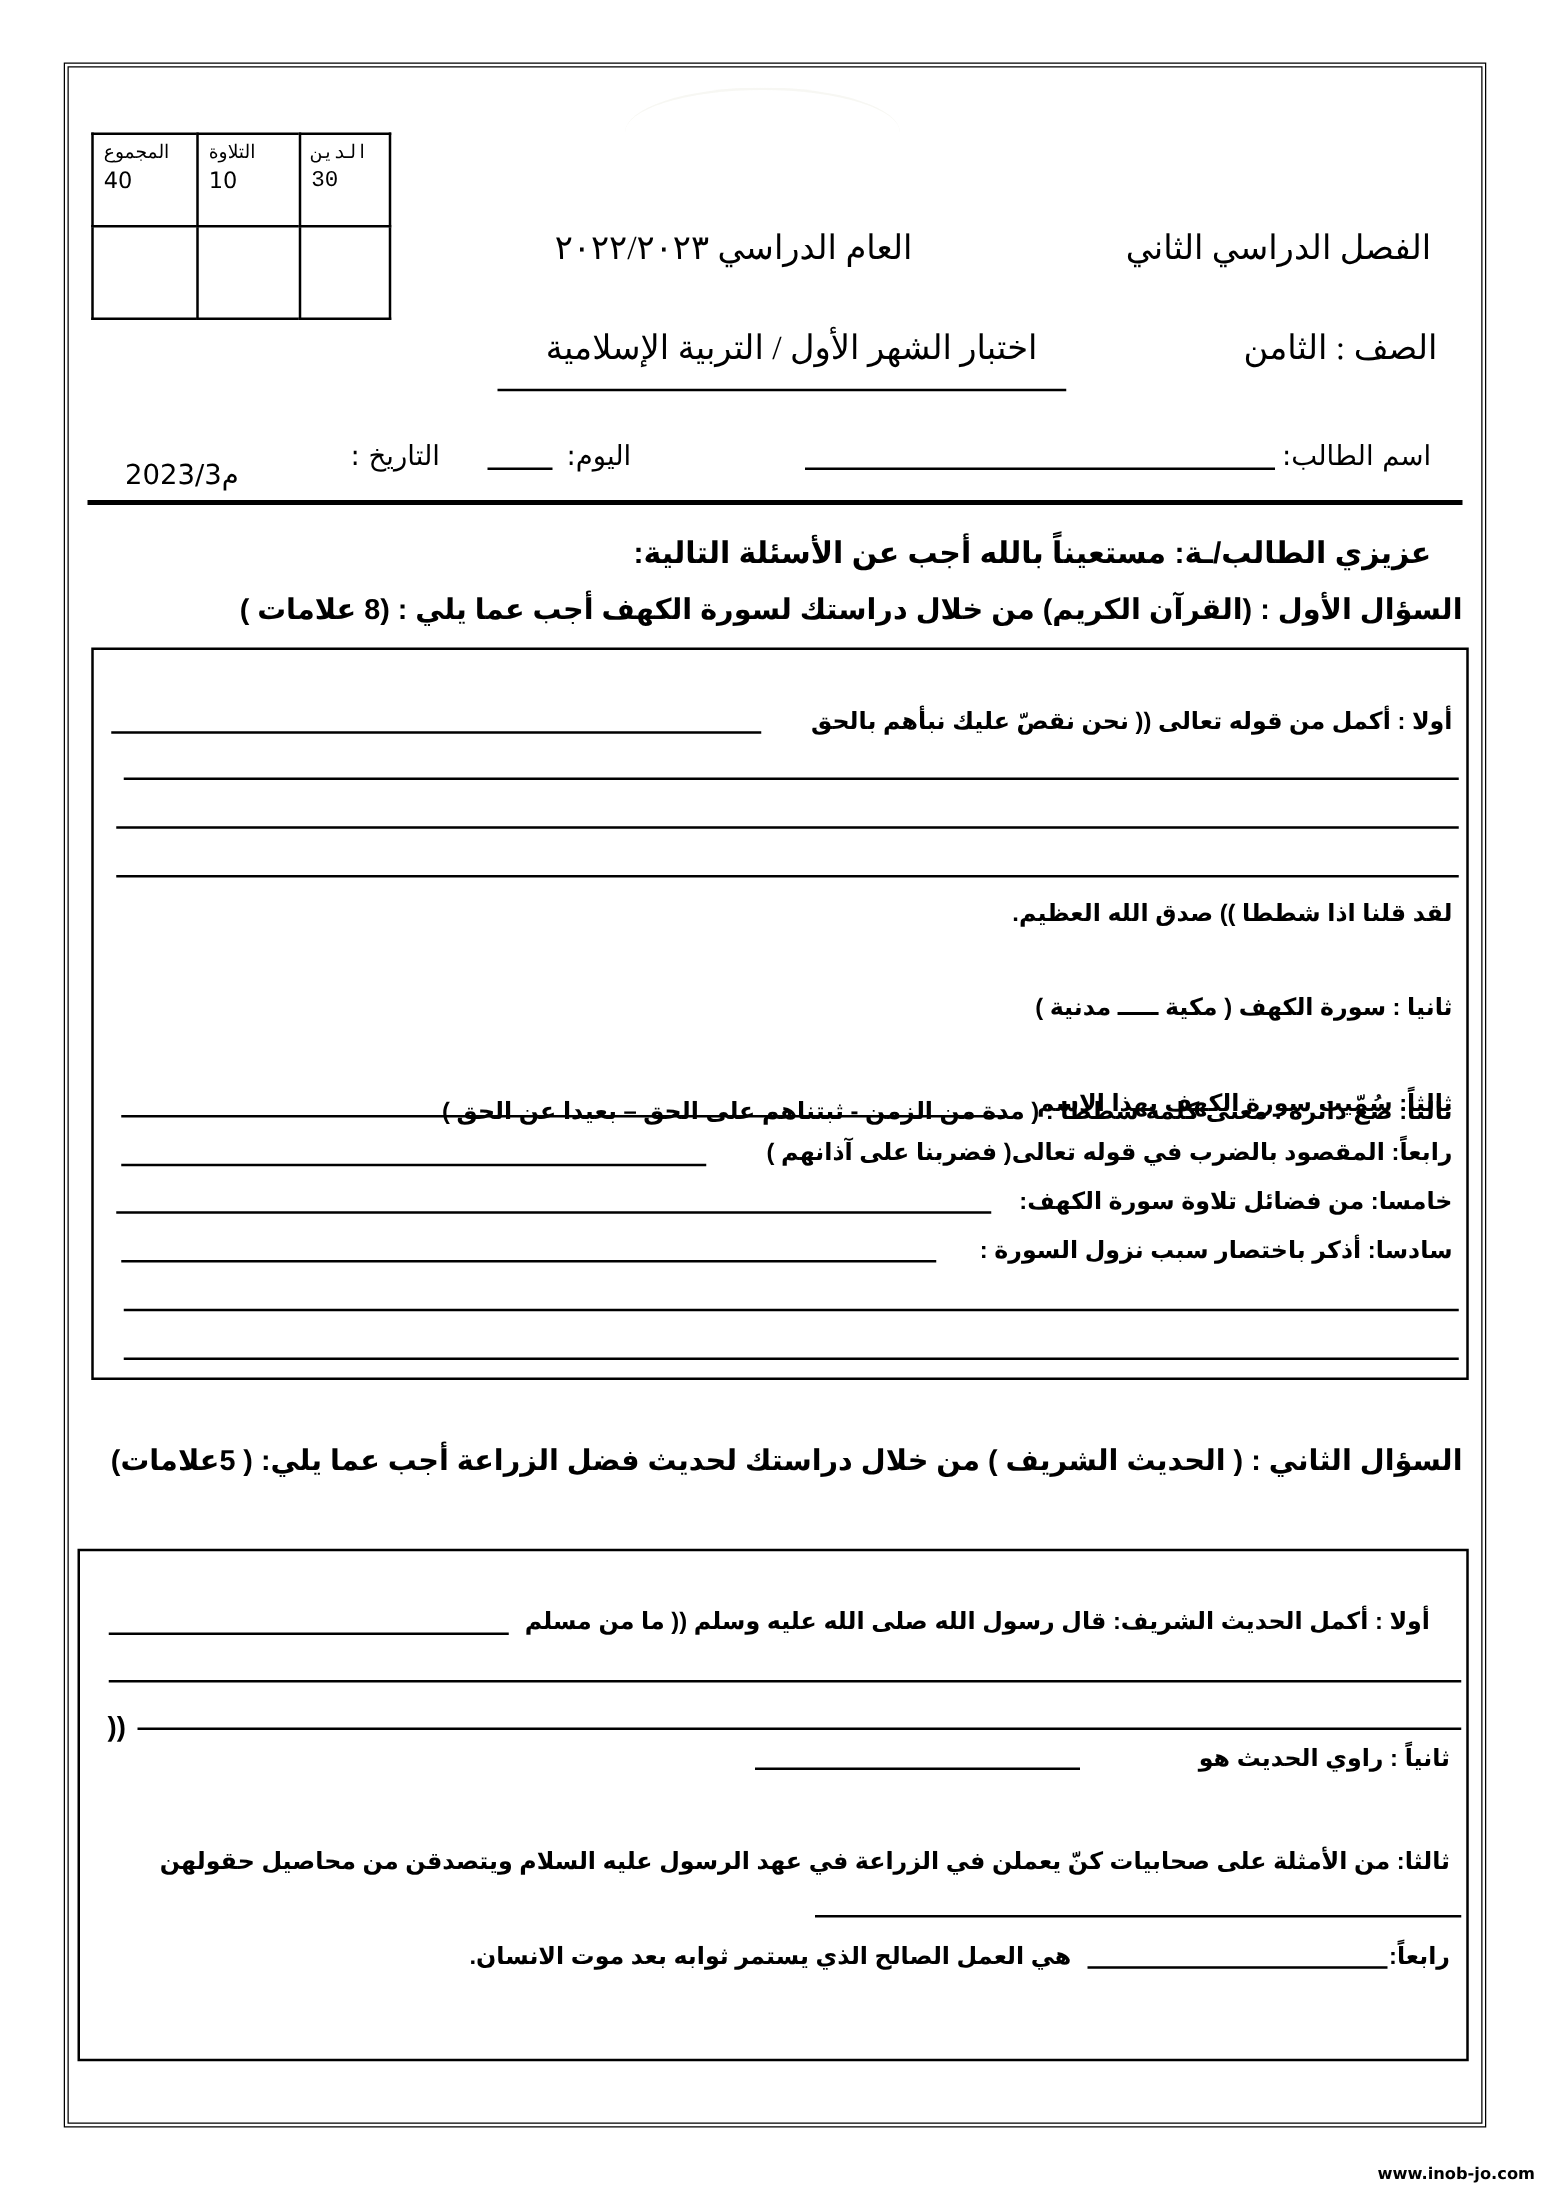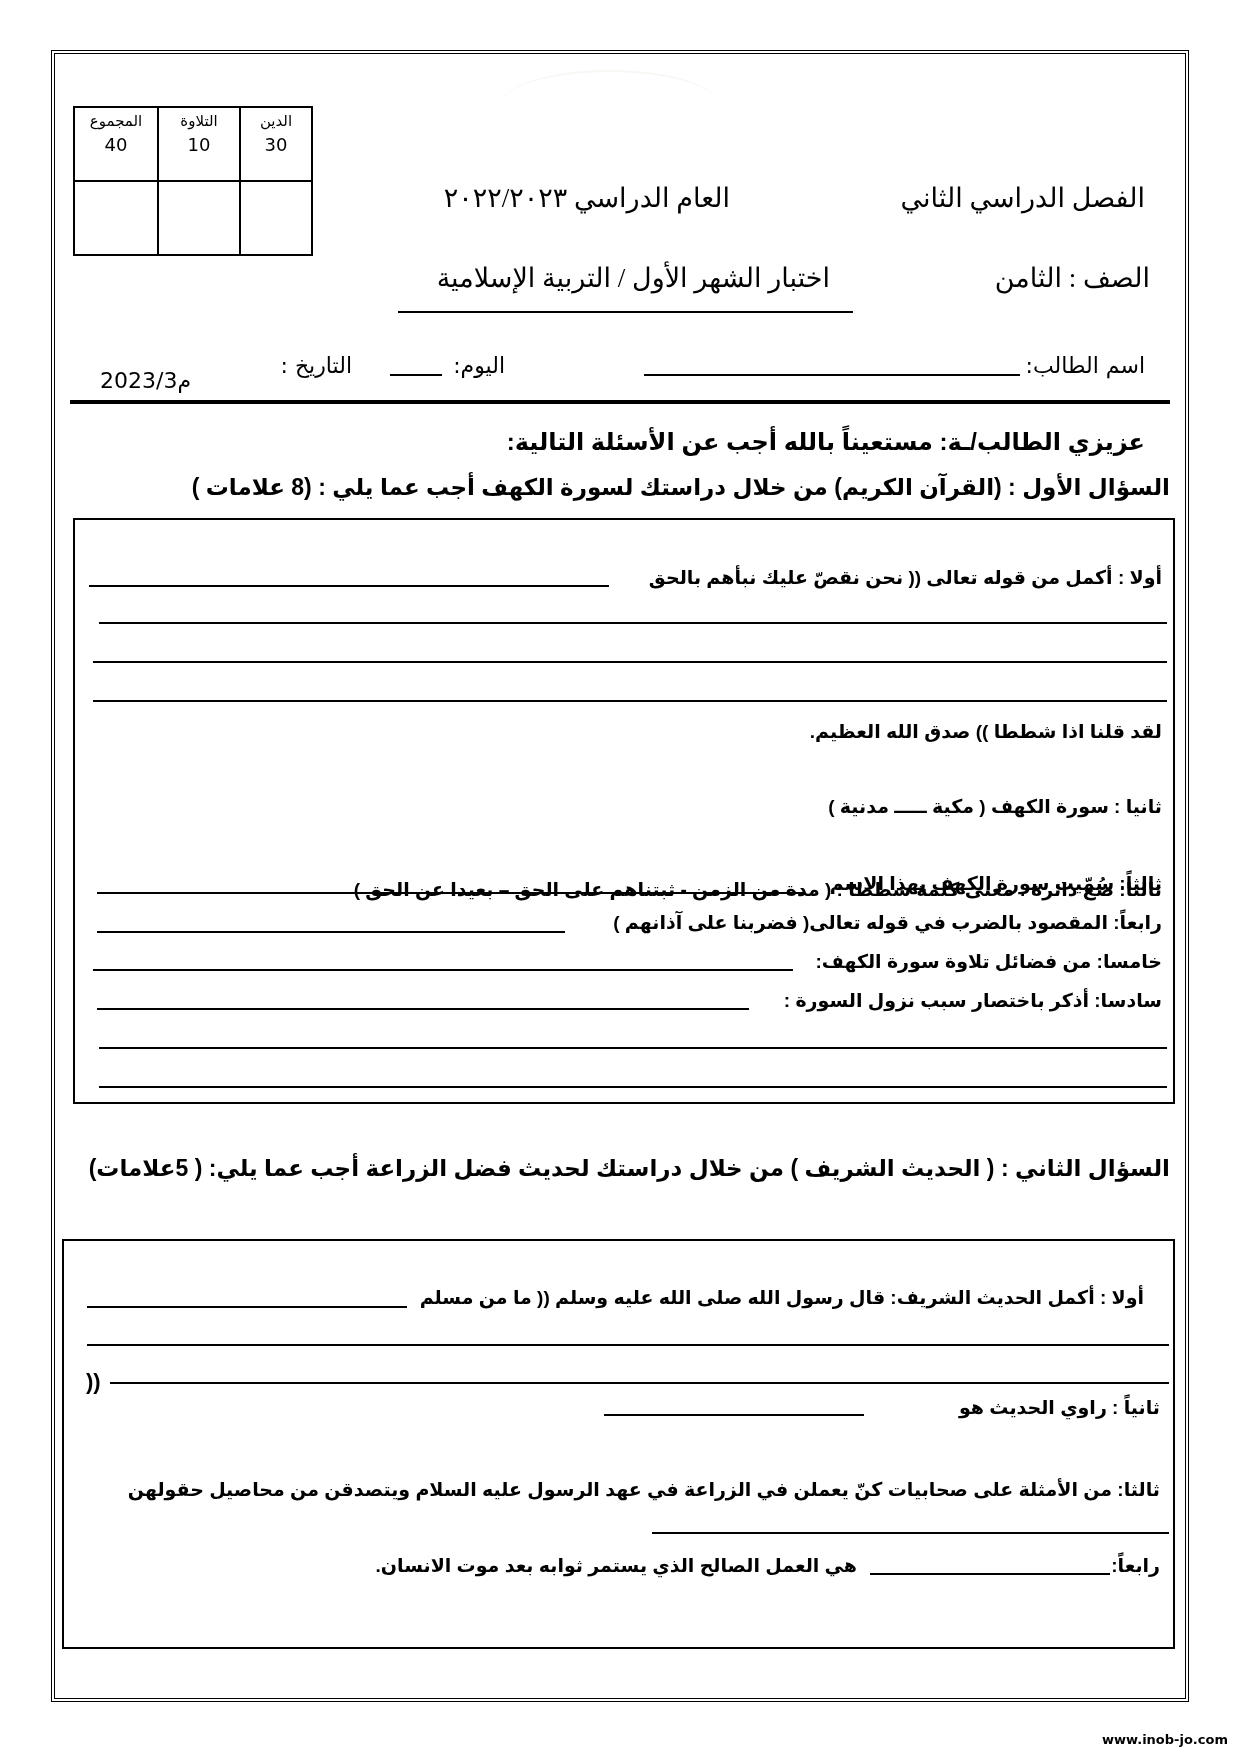--- a/index.html
+++ b/index.html
@@ -9,25 +9,25 @@
   .rtl { direction: rtl; unicode-bidi: plaintext; }
 
   
   #frame { position: absolute; left: 51px; top: 50px; width: 1138px; height: 1652px;
            border: 4px double #000; box-sizing: border-box; }
 
   
   #grade-table { position: absolute; left: 73px; top: 106px; border-collapse: collapse;
                  direction: rtl; }
   #grade-table td { border: 2px solid #000; width: 82px; height: 74px; vertical-align: top;
-                    text-align: center; padding: 4px 8px; box-sizing: border-box;
+                    text-align: left; padding: 4px 8px; box-sizing: border-box;
                     font-family: "DejaVu Sans", sans-serif; font-size: 15px; }
   #grade-table td .lbl { display: block; font-size: 15px; }
   #grade-table td .val { display: block; font-size: 18px; margin-top: 4px; }
-  #grade-table td.c1 { width: 72px; }
+  #grade-table td.c1 { width: 72px; font-family: Liberation Mono, monospace; }
   #grade-table td.c3 { width: 84px; }
 
   .hdr { font-family: "Liberation Serif", "DejaVu Serif", serif; font-size: 27px; white-space: nowrap; }
   .std { font-family: "DejaVu Sans", sans-serif; font-size: 22px; white-space: nowrap; }
   .bold { font-family: "Liberation Sans", "DejaVu Sans", sans-serif; font-weight: bold; white-space: nowrap; }
   .hline { position: absolute; height: 2px; background: #000; }
   .thick { height: 4px; }
 
   .box { position: absolute; border: 2px solid #000; box-sizing: border-box; }
   .watermark { position: absolute; left: 500px; top: 70px; width: 220px; height: 70px;

